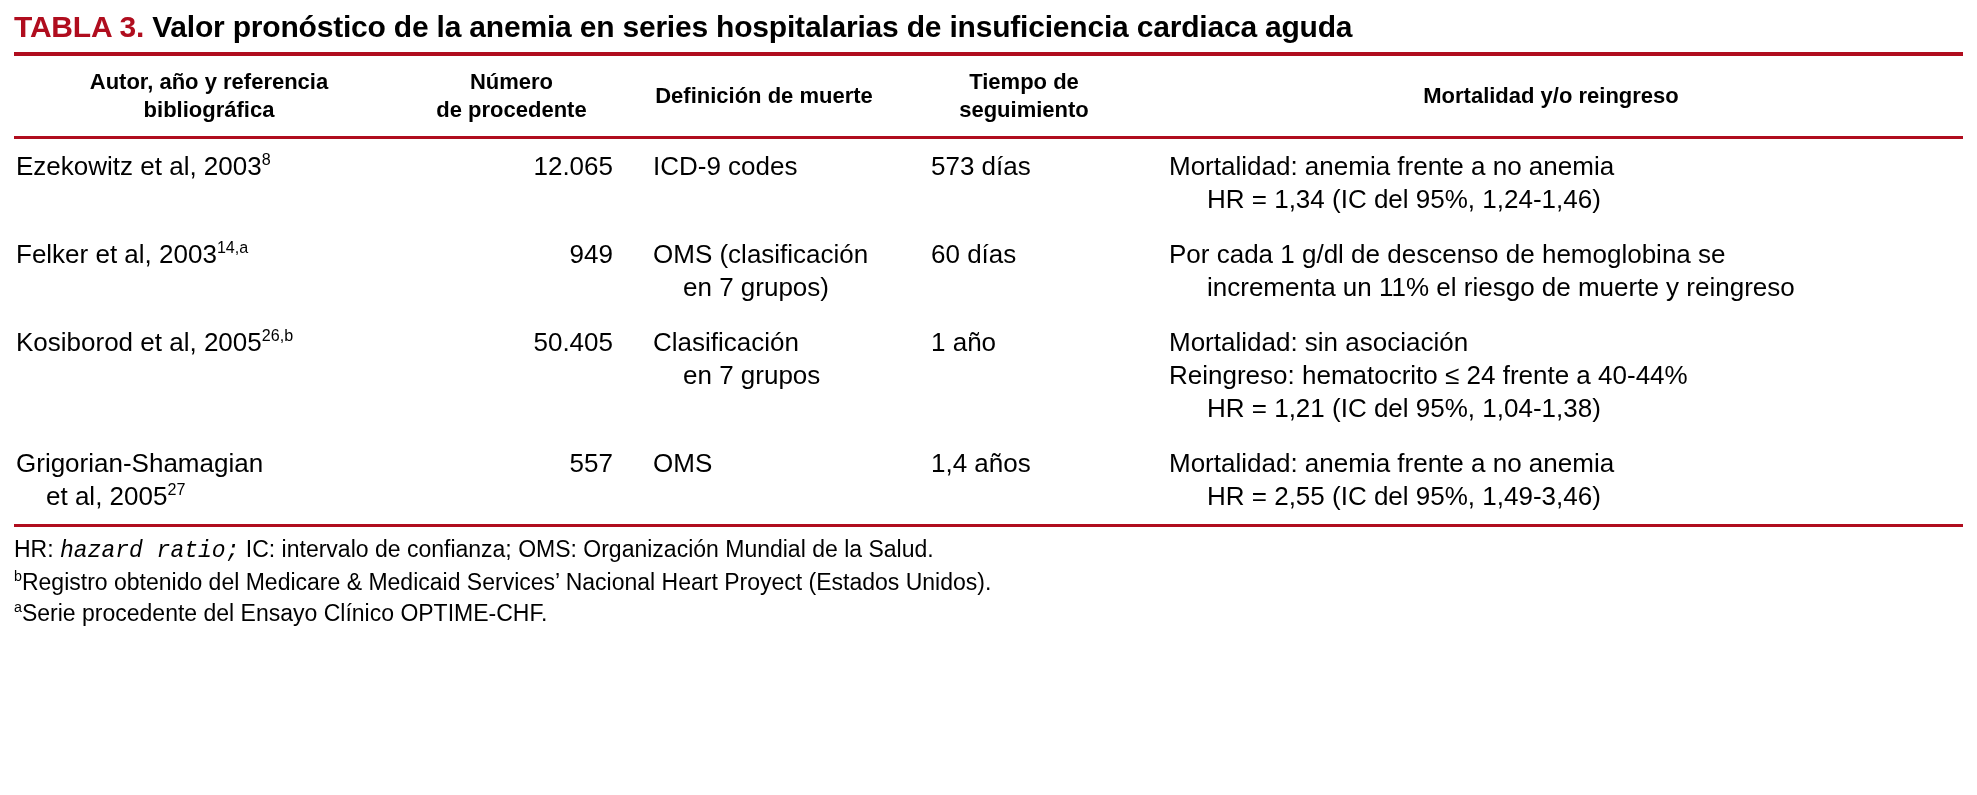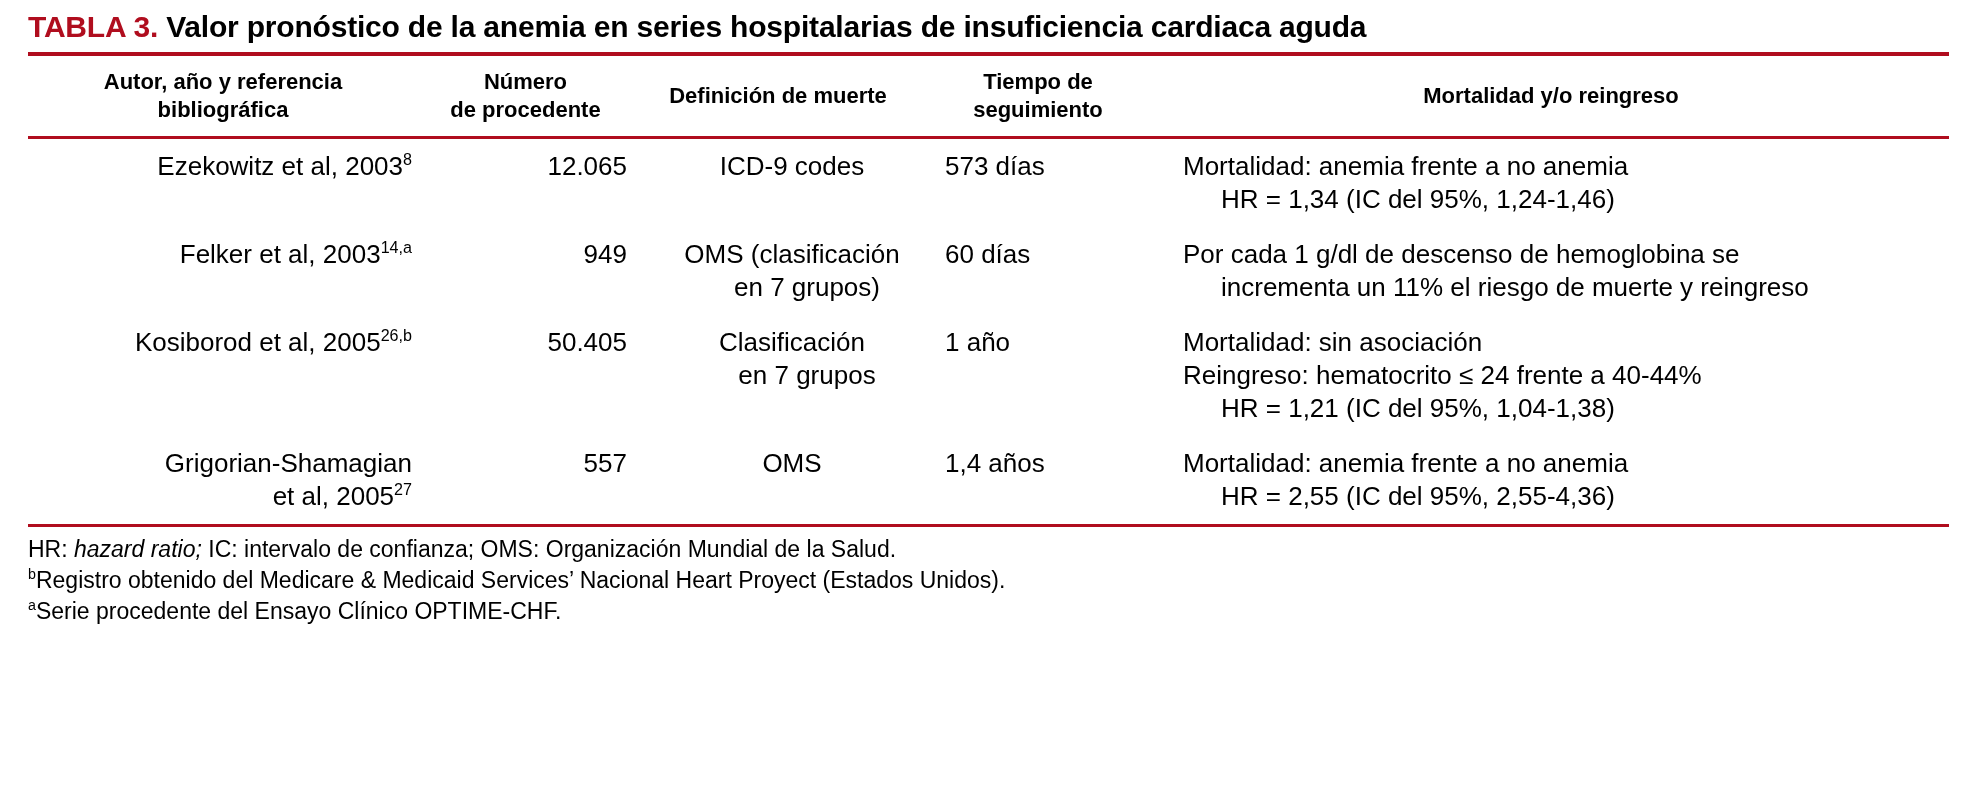--- a/index.html
+++ b/index.html
@@ -13,21 +13,21 @@
     height: 795px;
     font-family: "Liberation Sans", sans-serif;
     color: #000000;
     overflow: hidden;
   }
 
   .table-wrap {
     position: relative;
     width: 1977px;
     height: 795px;
-    padding: 0 28px;
+    padding: 0 14px;
   }
 
   
   .title-line {
     display: block;
     padding-top: 8px;
     padding-bottom: 6px;
     font-size: 30px;
     line-height: 38px;
     font-weight: bold;
@@ -77,23 +77,23 @@
   }
   thead th.mort-head { vertical-align: middle; }
 
   tbody td {
     font-size: 26px;
     line-height: 33px;
     font-weight: normal;
     vertical-align: top;
     padding: 11px 6px 11px 6px;
   }
-  td.author  { text-align: right; padding-left: 2px; }
+  td.author  { text-align: left; padding-left: 2px; }
   td.num     { text-align: right; }
-  td.def     { text-align: center; padding-left: 34px; }
+  td.def     { text-align: left; padding-left: 34px; }
   td.time    { text-align: left; padding-left: 22px; }
   td.mort    { text-align: left; padding-left: 30px; }
 
   .hang {
     display: block;
   }
   .indent {
     display: block;
     padding-left: 38px;
   }
@@ -108,21 +108,21 @@
     line-height: 0;
   }
 
   
   .footnotes {
     padding-top: 7px;
     font-size: 23px;
     line-height: 31px;
   }
   .footnotes div { white-space: nowrap; }
-  .ital { font-style: italic; }
+  .ital { font-style: italic; font-family: Liberation Mono, monospace; }
 </style>
 </head>
 <body>
 
 <div class="table-wrap">
 
   <div class="title-line">
     <span class="title-label">TABLA 3.</span>
     <span class="title-text">Valor pronóstico de la anemia en series hospitalarias de insuficiencia cardiaca aguda</span>
   </div>
@@ -227,21 +227,21 @@
           <span class="hang">Grigorian-Shamagian</span>
           <span class="indent-sm"><span>et al, 2005</span><sup>27</sup></span>
         </td>
         <td class="num">557</td>
         <td class="def">
           <span class="hang">OMS</span>
         </td>
         <td class="time">1,4 años</td>
         <td class="mort">
           <span class="hang">Mortalidad: anemia frente a no anemia</span>
-          <span class="indent">HR = 2,55 (IC del 95%, 2,55-4,36)</span>
+          <span class="indent">HR = 2,55 (IC del 95%, 1,49-3,46)</span>
         </td>
       </tr>
 
     </tbody>
   </table>
 
   <div class="rule-thin"></div>
 
   <div class="footnotes">
     <div><span>HR: </span><span class="ital">hazard ratio;</span><span> IC: intervalo de confianza; OMS: Organización Mundial de la Salud.</span></div>

